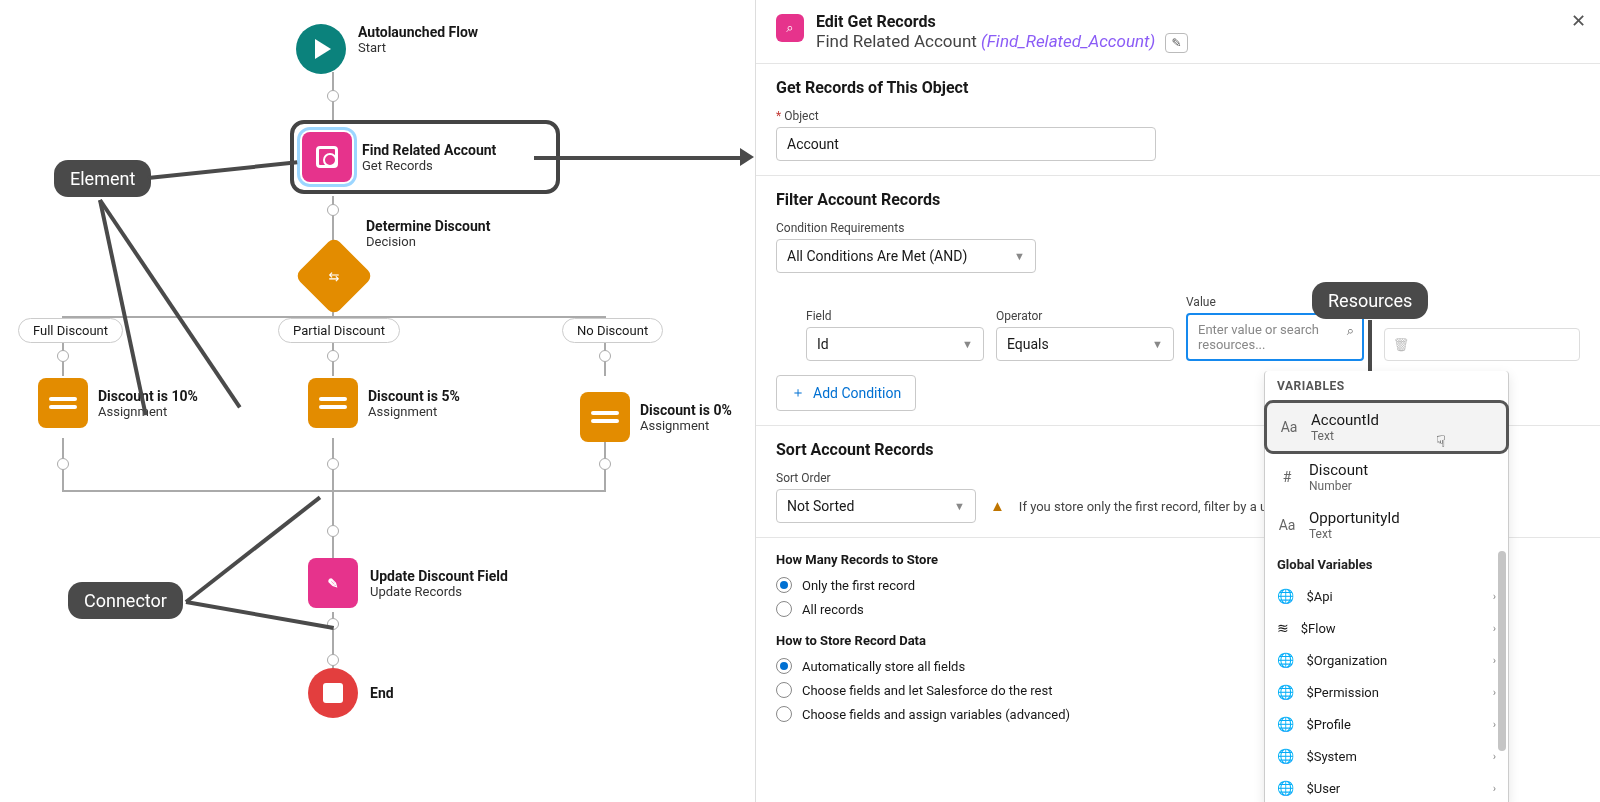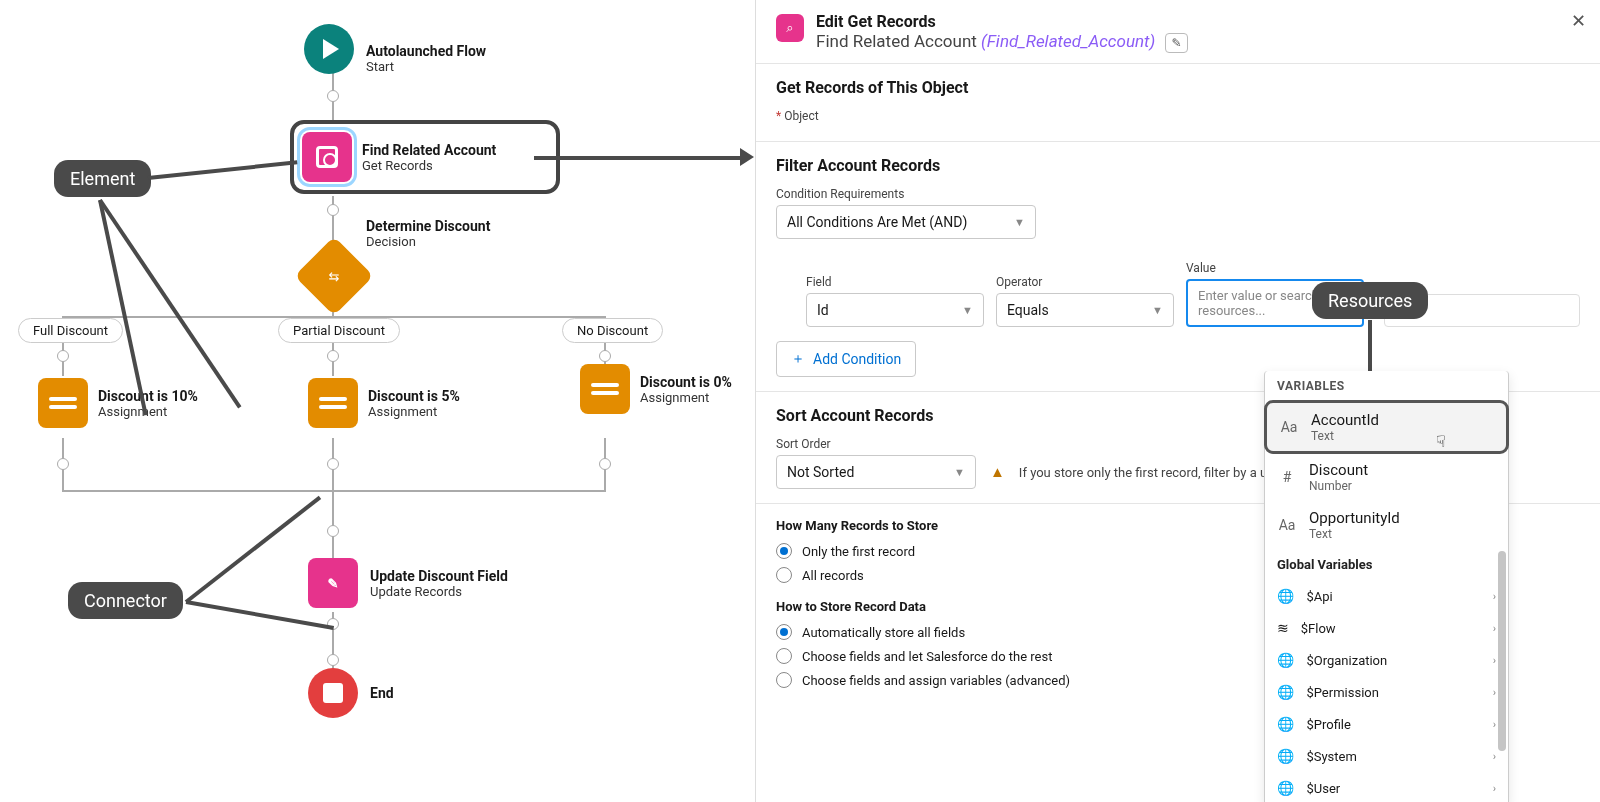--- a/index.html
+++ b/index.html
@@ -98,21 +98,21 @@
   <div class="line" style="left:62px;top:490px;width:544px;height:2px"></div>
   <div class="tiny-circle" style="left:57px;top:458px"></div>
   <div class="tiny-circle" style="left:327px;top:458px"></div>
   <div class="tiny-circle" style="left:599px;top:458px"></div>
   <div class="tiny-circle" style="left:327px;top:525px"></div>
 
   <div class="line" style="left:332px;top:612px;width:2px;height:58px"></div>
   <div class="tiny-circle" style="left:327px;top:618px"></div>
   <div class="tiny-circle" style="left:327px;top:654px"></div>
 
-  <div class="node" style="left:304px;top:24px;display:flex;align-items:flex-end;gap:12px">
+  <div class="node" style="left:296px;top:24px;display:flex;align-items:flex-start;gap:12px">
     <div class="circle start-circle">
         <span class="play"></span>
       </div>
     <div class="label-pair">
       <div class="title">Autolaunched Flow</div>
       <div class="sub">Start</div>
     </div>
   </div>
 
   <div class="node selected-box" style="left:290px;top:120px">
@@ -152,21 +152,21 @@
   <div class="node" style="left:308px;top:378px;display:flex;align-items:center;gap:10px">
     <div class="sq orange">
         <div class="bar"></div>
         <div class="bar"></div>
       </div>
     <div class="label-pair">
       <div class="title">Discount is 5%</div>
       <div class="sub">Assignment</div>
     </div>
   </div>
-  <div class="node" style="left:580px;top:364px;display:flex;align-items:center;gap:10px">
+  <div class="node" style="left:580px;top:392px;display:flex;align-items:center;gap:10px">
     <div class="sq orange">
         <div class="bar"></div>
         <div class="bar"></div>
       </div>
     <div class="label-pair">
       <div class="title">Discount is 0%</div>
       <div class="sub">Assignment</div>
     </div>
   </div>
 
@@ -212,20 +212,23 @@
         <span class="api">(Find_Related_Account)</span>
         <span class="pencil-box">✎</span>
       </div>
     </div>
     <div class="close-x">✕</div>
   </div>
 
   <div class="section">
     <h3>Get Records of This Object</h3>
     <div class="flabel req">Object</div>
+    <div style="width:380px">
+        <div class="inp">Account</div>
+      </div>
   </div>
 
   <div class="section">
     <h3>Filter Account Records</h3>
     <div class="flabel">Condition Requirements</div>
     <div style="width:260px" class="sel">
       <span>All Conditions Are Met (AND)</span>
         <span class="chev">▼</span>
     </div>
 

